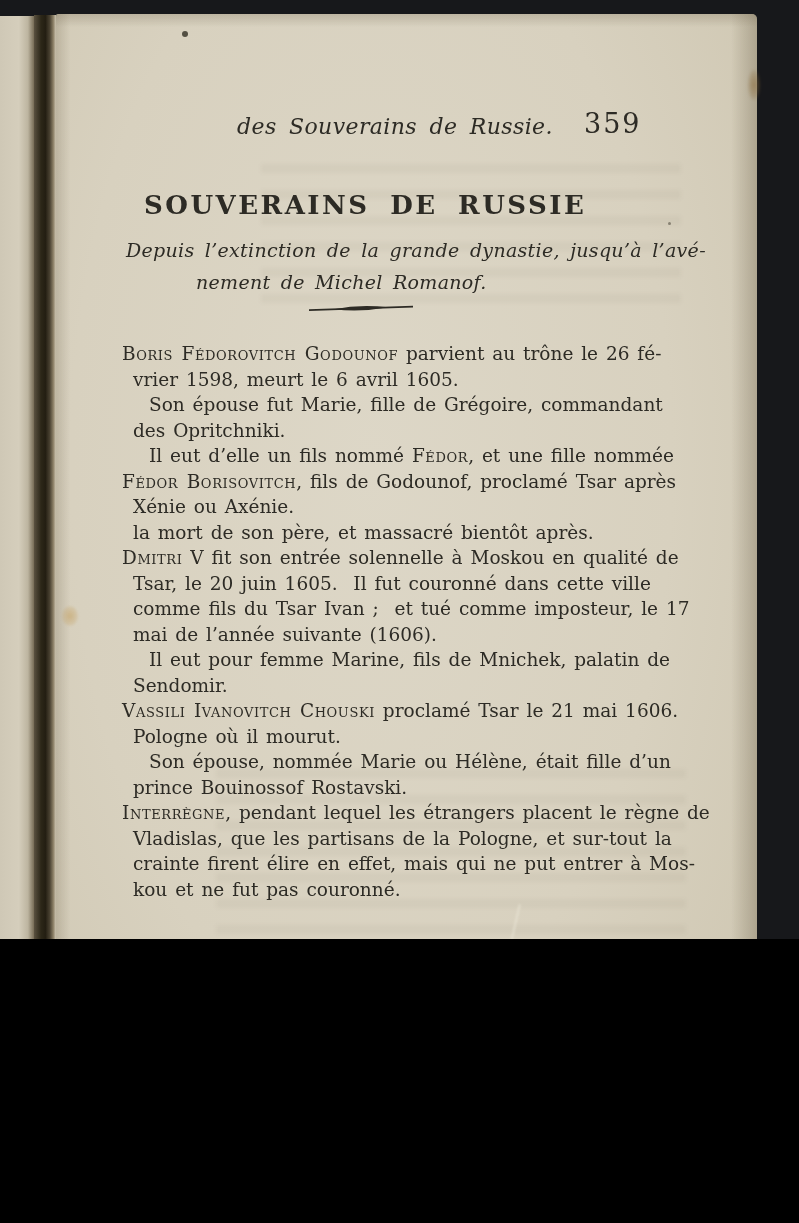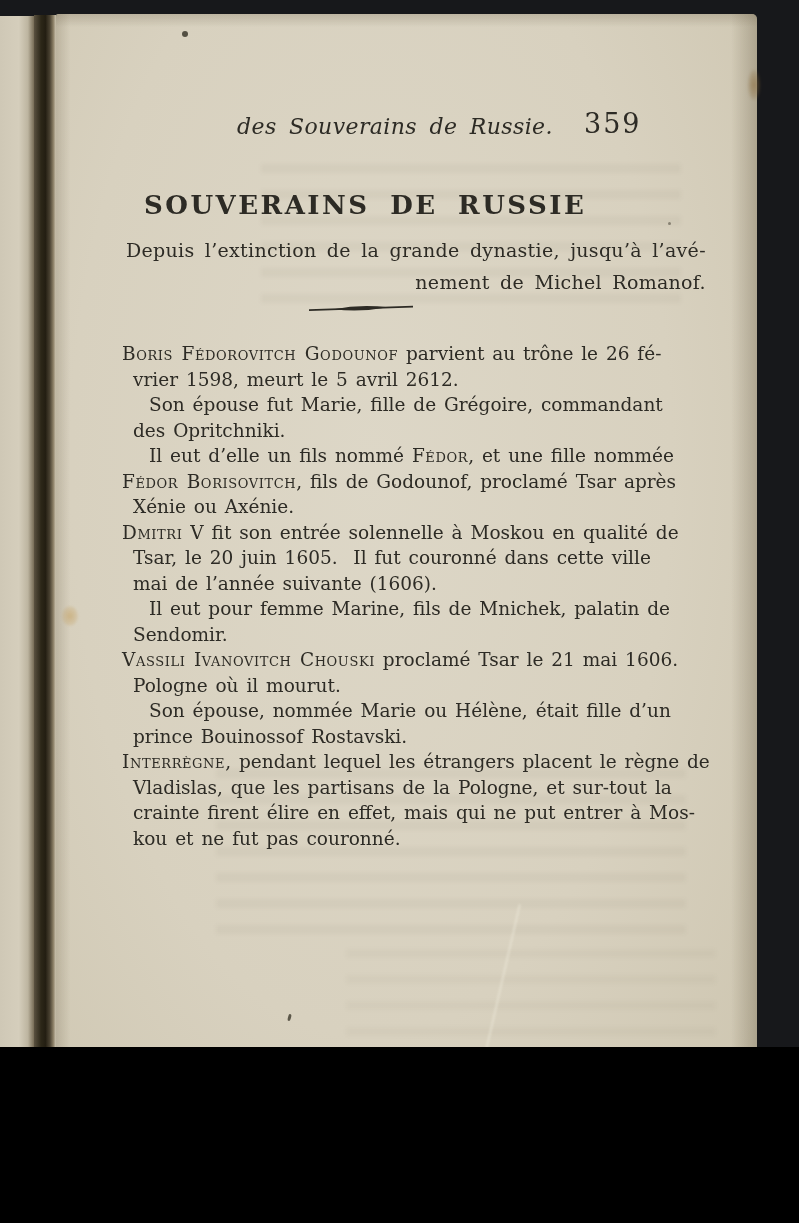--- a/index.html
+++ b/index.html
@@ -8,21 +8,21 @@
     --paper-hi:#ddd7c7;
     --paper-lo:#ccc4ae;
     --ink:#2d2b25;
     --gutter-dark:#231e12;
     --stain:#c29c58;
   }
   *{margin:0;padding:0;box-sizing:border-box;}
   html,body{background:#000;}
   .scan{
     position:relative;
-    width:799px;height:1047px;
+    width:799px;height:939px;
     background:var(--bg);
     overflow:hidden;
     font-family:"DejaVu Serif","Liberation Serif",serif;
   }
   
   .sliver{
     position:absolute;left:0;top:16px;width:34px;height:1182px;
     background:linear-gradient(90deg,#cfc8b6 0%,#d5cebc 55%,#bdb5a0 82%,#776c56 100%);
   }
   
@@ -73,23 +73,23 @@
   .page-num{
     position:absolute;left:528px;top:94px;
     font-size:27px;letter-spacing:2px;
   }
   
   .title{
     position:absolute;left:88px;top:176px;
     font-size:26px;font-weight:bold;letter-spacing:2.5px;word-spacing:9px;white-space:nowrap;
   }
   
-  .subtitle{position:absolute;left:70px;top:220px;font-size:19px;
-    line-height:32px;word-spacing:4px;letter-spacing:.3px;white-space:nowrap;text-align:right;}
-  .subtitle .l2{margin-left:50px;}
+  .subtitle{position:absolute;left:70px;top:220px;font-style:italic;font-size:19px;
+    line-height:32px;word-spacing:4px;letter-spacing:.3px;white-space:nowrap;}
+  .subtitle .l2{margin-left:70px;}
   
   .divider{position:absolute;left:252px;top:288px;}
   
   .body{position:absolute;left:66px;top:327px;width:616px;}
   .line{white-space:pre;font-size:18.5px;line-height:25.5px;word-spacing:2px;}
   .line.wrap{padding-left:11px;}
   .line.sub{padding-left:27px;}
   .sc{font-variant:small-caps;letter-spacing:.6px;}
 </style>
 </head>
@@ -123,28 +123,30 @@
       <div class="l2">nement de Michel Romanof.</div>
     </div>
 
     <svg class="divider" width="106" height="12" viewBox="0 0 106 12">
       <line x1="1" y1="8.2" x2="105" y2="4.6" stroke="#2d2b25" stroke-width="1.8"></line>
       <path d="M26 7.3 Q52 1.8 80 5.3 Q52 10.6 26 7.3 Z" fill="#2d2b25"></path>
     </svg>
 
     <div class="body">
         <div class="line first"><span class="sc">Boris Fédorovitch Godounof</span><span> parvient au trône le 26 fé-</span></div>
-        <div class="line wrap"><span>vrier 1598, meurt le 5 avril 2612.</span></div>
+        <div class="line wrap"><span>vrier 1598, meurt le 6 avril 1605.</span></div>
         <div class="line sub"><span>Son épouse fut Marie, fille de Grégoire, commandant</span></div>
         <div class="line wrap"><span>des Opritchniki.</span></div>
         <div class="line sub"><span>Il eut d’elle un fils nommé </span><span class="sc">Fédor</span><span>, et une fille nommée</span></div>
         <div class="line first"><span class="sc">Fédor Borisovitch</span><span>, fils de Godounof, proclamé Tsar après</span></div>
         <div class="line wrap"><span>Xénie ou Axénie.</span></div>
+        <div class="line wrap"><span>la mort de son père, et massacré bientôt après.</span></div>
         <div class="line first"><span class="sc">Dmitri</span><span> V fit son entrée solennelle à Moskou en qualité de</span></div>
         <div class="line wrap"><span>Tsar, le 20 juin 1605.  Il fut couronné dans cette ville</span></div>
+        <div class="line wrap"><span>comme fils du Tsar Ivan ;  et tué comme imposteur, le 17</span></div>
         <div class="line wrap"><span>mai de l’année suivante (1606).</span></div>
         <div class="line sub"><span>Il eut pour femme Marine, fils de Mnichek, palatin de</span></div>
         <div class="line wrap"><span>Sendomir.</span></div>
         <div class="line first"><span class="sc">Vassili Ivanovitch Chouski</span><span> proclamé Tsar le 21 mai 1606.</span></div>
         <div class="line wrap"><span>Pologne où il mourut.</span></div>
         <div class="line sub"><span>Son épouse, nommée Marie ou Hélène, était fille d’un</span></div>
         <div class="line wrap"><span>prince Bouinossof Rostavski.</span></div>
         <div class="line first"><span class="sc">Interrègne</span><span>, pendant lequel les étrangers placent le règne de</span></div>
         <div class="line wrap"><span>Vladislas, que les partisans de la Pologne, et sur-tout la</span></div>
         <div class="line wrap"><span>crainte firent élire en effet, mais qui ne put entrer à Mos-</span></div>

